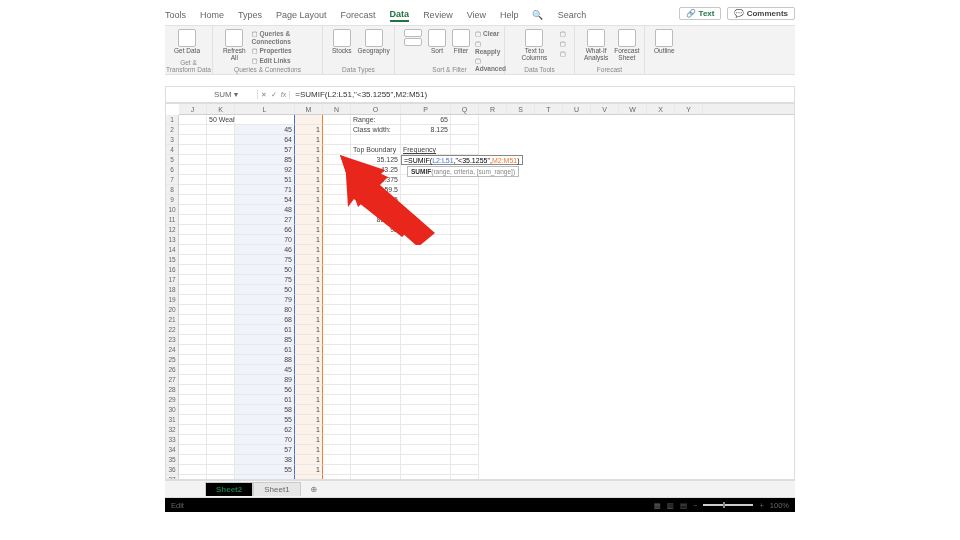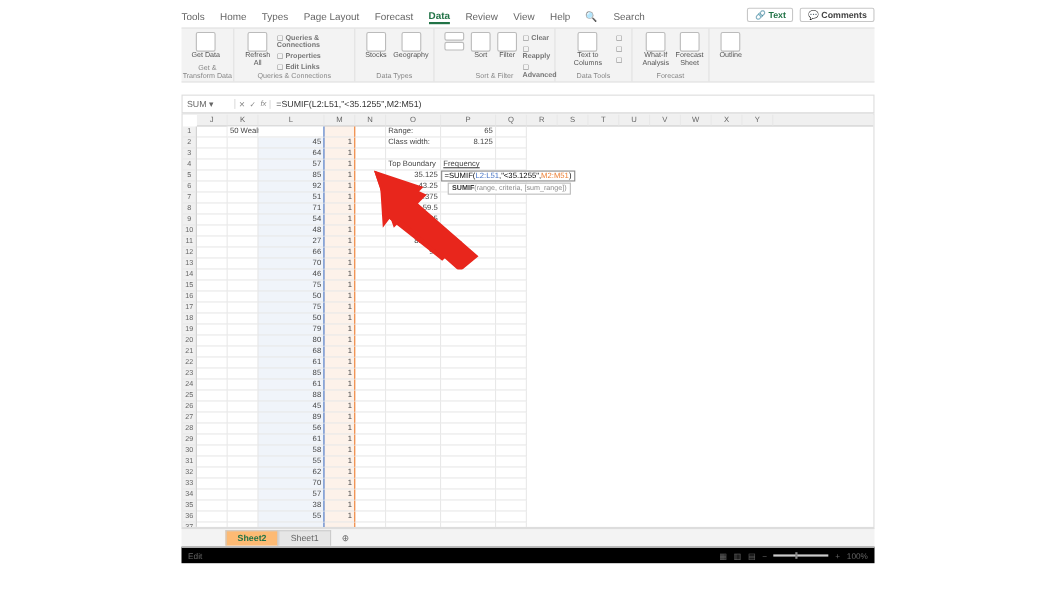--- a/index.html
+++ b/index.html
@@ -19,21 +19,21 @@
   .grp{border-right:1px solid #e1e1e1;padding:2px 6px;position:relative;}
   .grp .lbl{position:absolute;bottom:1px;left:0;right:0;text-align:center;font-size:6.5px;color:#888;}
   .big{display:inline-flex;flex-direction:column;align-items:center;gap:1px;margin:1px 3px;}
   .big .ico{width:18px;height:18px;border:1px solid #bbb;border-radius:2px;background:#fff;}
   .big .t{font-size:6.5px;color:#555;text-align:center;line-height:1;}
   .sm{display:flex;flex-direction:column;gap:2px;margin:2px;}
   .sm span{font-size:6.5px;color:#777;}
 
   
   .fbar{position:absolute;left:165px;right:165px;top:86px;height:17px;border:1px solid #ddd;display:flex;align-items:center;background:#fff;}
-  .fbar .nb{width:48px;border-right:1px solid #ddd;padding:0 4px;font-size:8px;color:#666;}
+  .fbar .nb{width:48px;border-right:1px solid #ddd;padding:0 4px;font-size:8px;color:#666;margin-left:44px;}
   .fbar .fx{padding:0 3px;font-size:7px;color:#888;display:flex;gap:4px;border-right:1px solid #ddd;}
   .fbar .fml{padding:0 5px;font-size:8px;color:#333;}
 
   
   .grid{position:absolute;left:165px;right:165px;top:103px;bottom:60px;border:1px solid #ddd;overflow:hidden;}
   
   .colhdr{height:11px;background:#f0f0f0;border-bottom:1px solid #d0d0d0;display:flex;margin-left:13px;}
   .colhdr div{width:28px;border-right:1px solid #e8e8e8;text-align:center;font-size:7px;color:#666;line-height:11px;}
   .colhdr .cL{width:60px;}
   .colhdr .cM{width:28px;}
@@ -63,21 +63,21 @@
   .editcell .r1{color:#4472c4;} .editcell .r2{color:#ed7d31;} .editcell .plain{color:#000;}
   .tooltip{position:absolute;left:228px;top:51px;background:#fff;border:1px solid #bbb;font-size:6.5px;padding:1px 3px;color:#888;white-space:nowrap;}
   .tooltip b{font-weight:600;color:#333;}
 
   
   .arrow{position:absolute;left:340px;top:155px;width:120px;height:90px;pointer-events:none;}
 
   
   .sheettabs{position:absolute;left:165px;right:165px;bottom:43px;height:17px;background:#f3f3f3;border-top:1px solid #ddd;display:flex;align-items:center;padding-left:40px;gap:0;}
   .sheettabs span{font-size:8px;padding:2px 10px;border:1px solid #ccc;border-bottom:none;background:#e6e6e6;color:#666;}
-  .sheettabs span.active{background:#fdba74;color:#217346;font-weight:600;}
+  .sheettabs span.active{background:#000000;color:#217346;font-weight:600;}
   .sheettabs .plus{background:none;border:none;}
 
   .statusbar{position:absolute;left:165px;right:165px;bottom:28px;height:15px;background:#000000;border-top:1px solid #ddd;font-size:7.5px;color:#666;padding:1px 6px;display:flex;justify-content:space-between;align-items:center;}
   .statusbar .right{display:flex;gap:6px;align-items:center;}
   .statusbar .zoombar{width:50px;height:2px;background:#ccc;position:relative;}
   .statusbar .zoombar::after{content:'';position:absolute;left:20px;top:-2px;width:2px;height:6px;background:#888;}
 </style>
 </head>
 <body>
 

